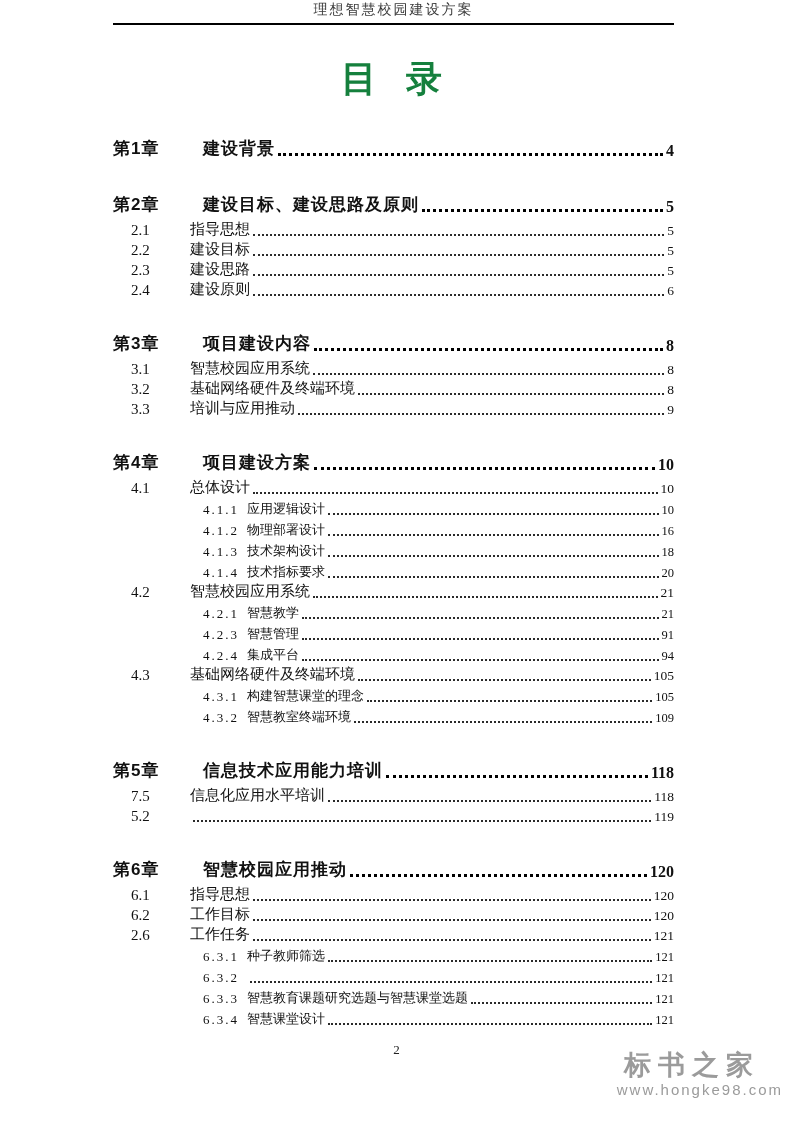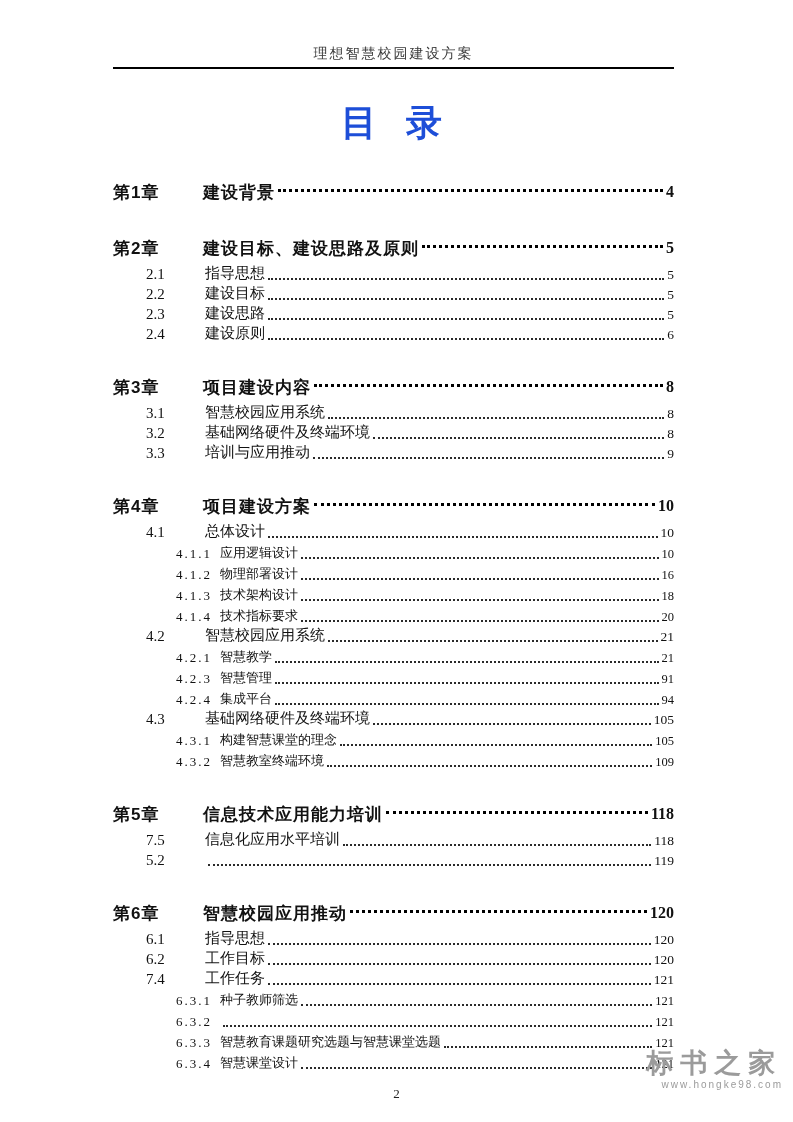--- a/index.html
+++ b/index.html
@@ -8,102 +8,101 @@
     width: 793px;
     height: 1122px;
     background: #ffffff;
     font-family: "Liberation Serif", serif;
     color: #111;
     overflow: hidden;
   }
   
   .runhead {
     margin: 0 119px 0 113px;
-    padding-top: 44px;
     padding-bottom: 4px;
     border-bottom: 2px solid #000;
     text-align: center;
   }
   .runhead .doc-title {
     font-size: 14px;
     color: #3a3a3a;
     letter-spacing: 2px;
   }
   
   .toc-title {
     margin: 30px 0 14px 0;
     text-align: center;
     font-size: 36px;
     font-weight: bold;
     letter-spacing: 10px;
-    color: #1d4ed8;
+    color: #15803d;
     font-family: "Liberation Serif", serif;
   }
   
   .content { margin: 0 119px 0 113px; }
   .row { display: flex; align-items: flex-end; }
   .row .num   { flex: none; white-space: nowrap; }
   .row .label { flex: none; white-space: nowrap; }
   .row .dots  { flex: 1 1 auto; min-width: 8px; margin: 0 3px 3px 3px; }
   .row .pg    { flex: none; white-space: nowrap; }
 
   .lvl1 {
     height: 24px;
     margin: 32px 0 3px 0;
     font-weight: bold;
     font-size: 17px;
-    align-items: center;
+    align-items: flex-end;
   }
   .lvl1 .num {
     width: 90px;
     font-family: "Liberation Sans", sans-serif;
     letter-spacing: 1px;
   }
   .lvl1 .label {
     font-family: "Liberation Sans", sans-serif;
     letter-spacing: 1px;
   }
   .lvl1 .dots { border-bottom: 3px dotted #000; margin-bottom: 4px; }
   .lvl1 .pg { font-family: "Liberation Serif", serif; font-size: 16px; }
 
   .lvl2 { height: 20px; font-size: 15px; }
-  .lvl2 .num { margin-left: 33px; width: 59px; }
+  .lvl2 .num { margin-left: 18px; width: 59px; }
   .lvl2 .dots { border-bottom: 2px dotted #2a2a2a; }
   .lvl2 .pg { font-size: 13.5px; }
 
   .lvl3 { height: 21px; font-size: 13px; }
-  .lvl3 .num { margin-left: 63px; width: 44px; letter-spacing: 2px; }
+  .lvl3 .num { margin-left: 90px; width: 44px; letter-spacing: 2px; }
   .lvl3 .dots { border-bottom: 2px dotted #2a2a2a; }
   .lvl3 .pg { font-size: 12.5px; }
 
   .row.bold { font-weight: normal; }
 
   
   .footer-pagenum {
     margin-top: 14px;
     text-align: center;
     font-size: 13px;
     color: #222;
   }
   
   .watermark {
     position: absolute;
     right: 10px;
-    bottom: 32px;
+    bottom: 24px;
     text-align: center;
     font-family: "Liberation Sans", sans-serif;
   }
   .watermark .brand {
     font-size: 27px;
     font-weight: bold;
     letter-spacing: 7px;
     line-height: 1.15;
   }
   .watermark .url {
-    font-size: 10px;
+    font-size: 15px;
     letter-spacing: 2px;
     margin-left: 16px;
   }
 </style>
 </head>
 <body>
 
 <div class="page">
 
   <div class="runhead">
@@ -281,21 +280,21 @@
         <span class="dots"></span>
         <span class="pg">120</span>
       </div>
       <div class="row lvl2 bold">
         <span class="num">6.2</span>
         <span class="label">工作目标</span>
         <span class="dots"></span>
         <span class="pg">120</span>
       </div>
       <div class="row lvl2 bold">
-        <span class="num">7.4</span>
+        <span class="num">2.6</span>
         <span class="label">工作任务</span>
         <span class="dots"></span>
         <span class="pg">121</span>
       </div>
       <div class="row lvl3 bold">
         <span class="num">6.3.1</span>
         <span class="label">种子教师筛选</span>
         <span class="dots"></span>
         <span class="pg">121</span>
       </div>

